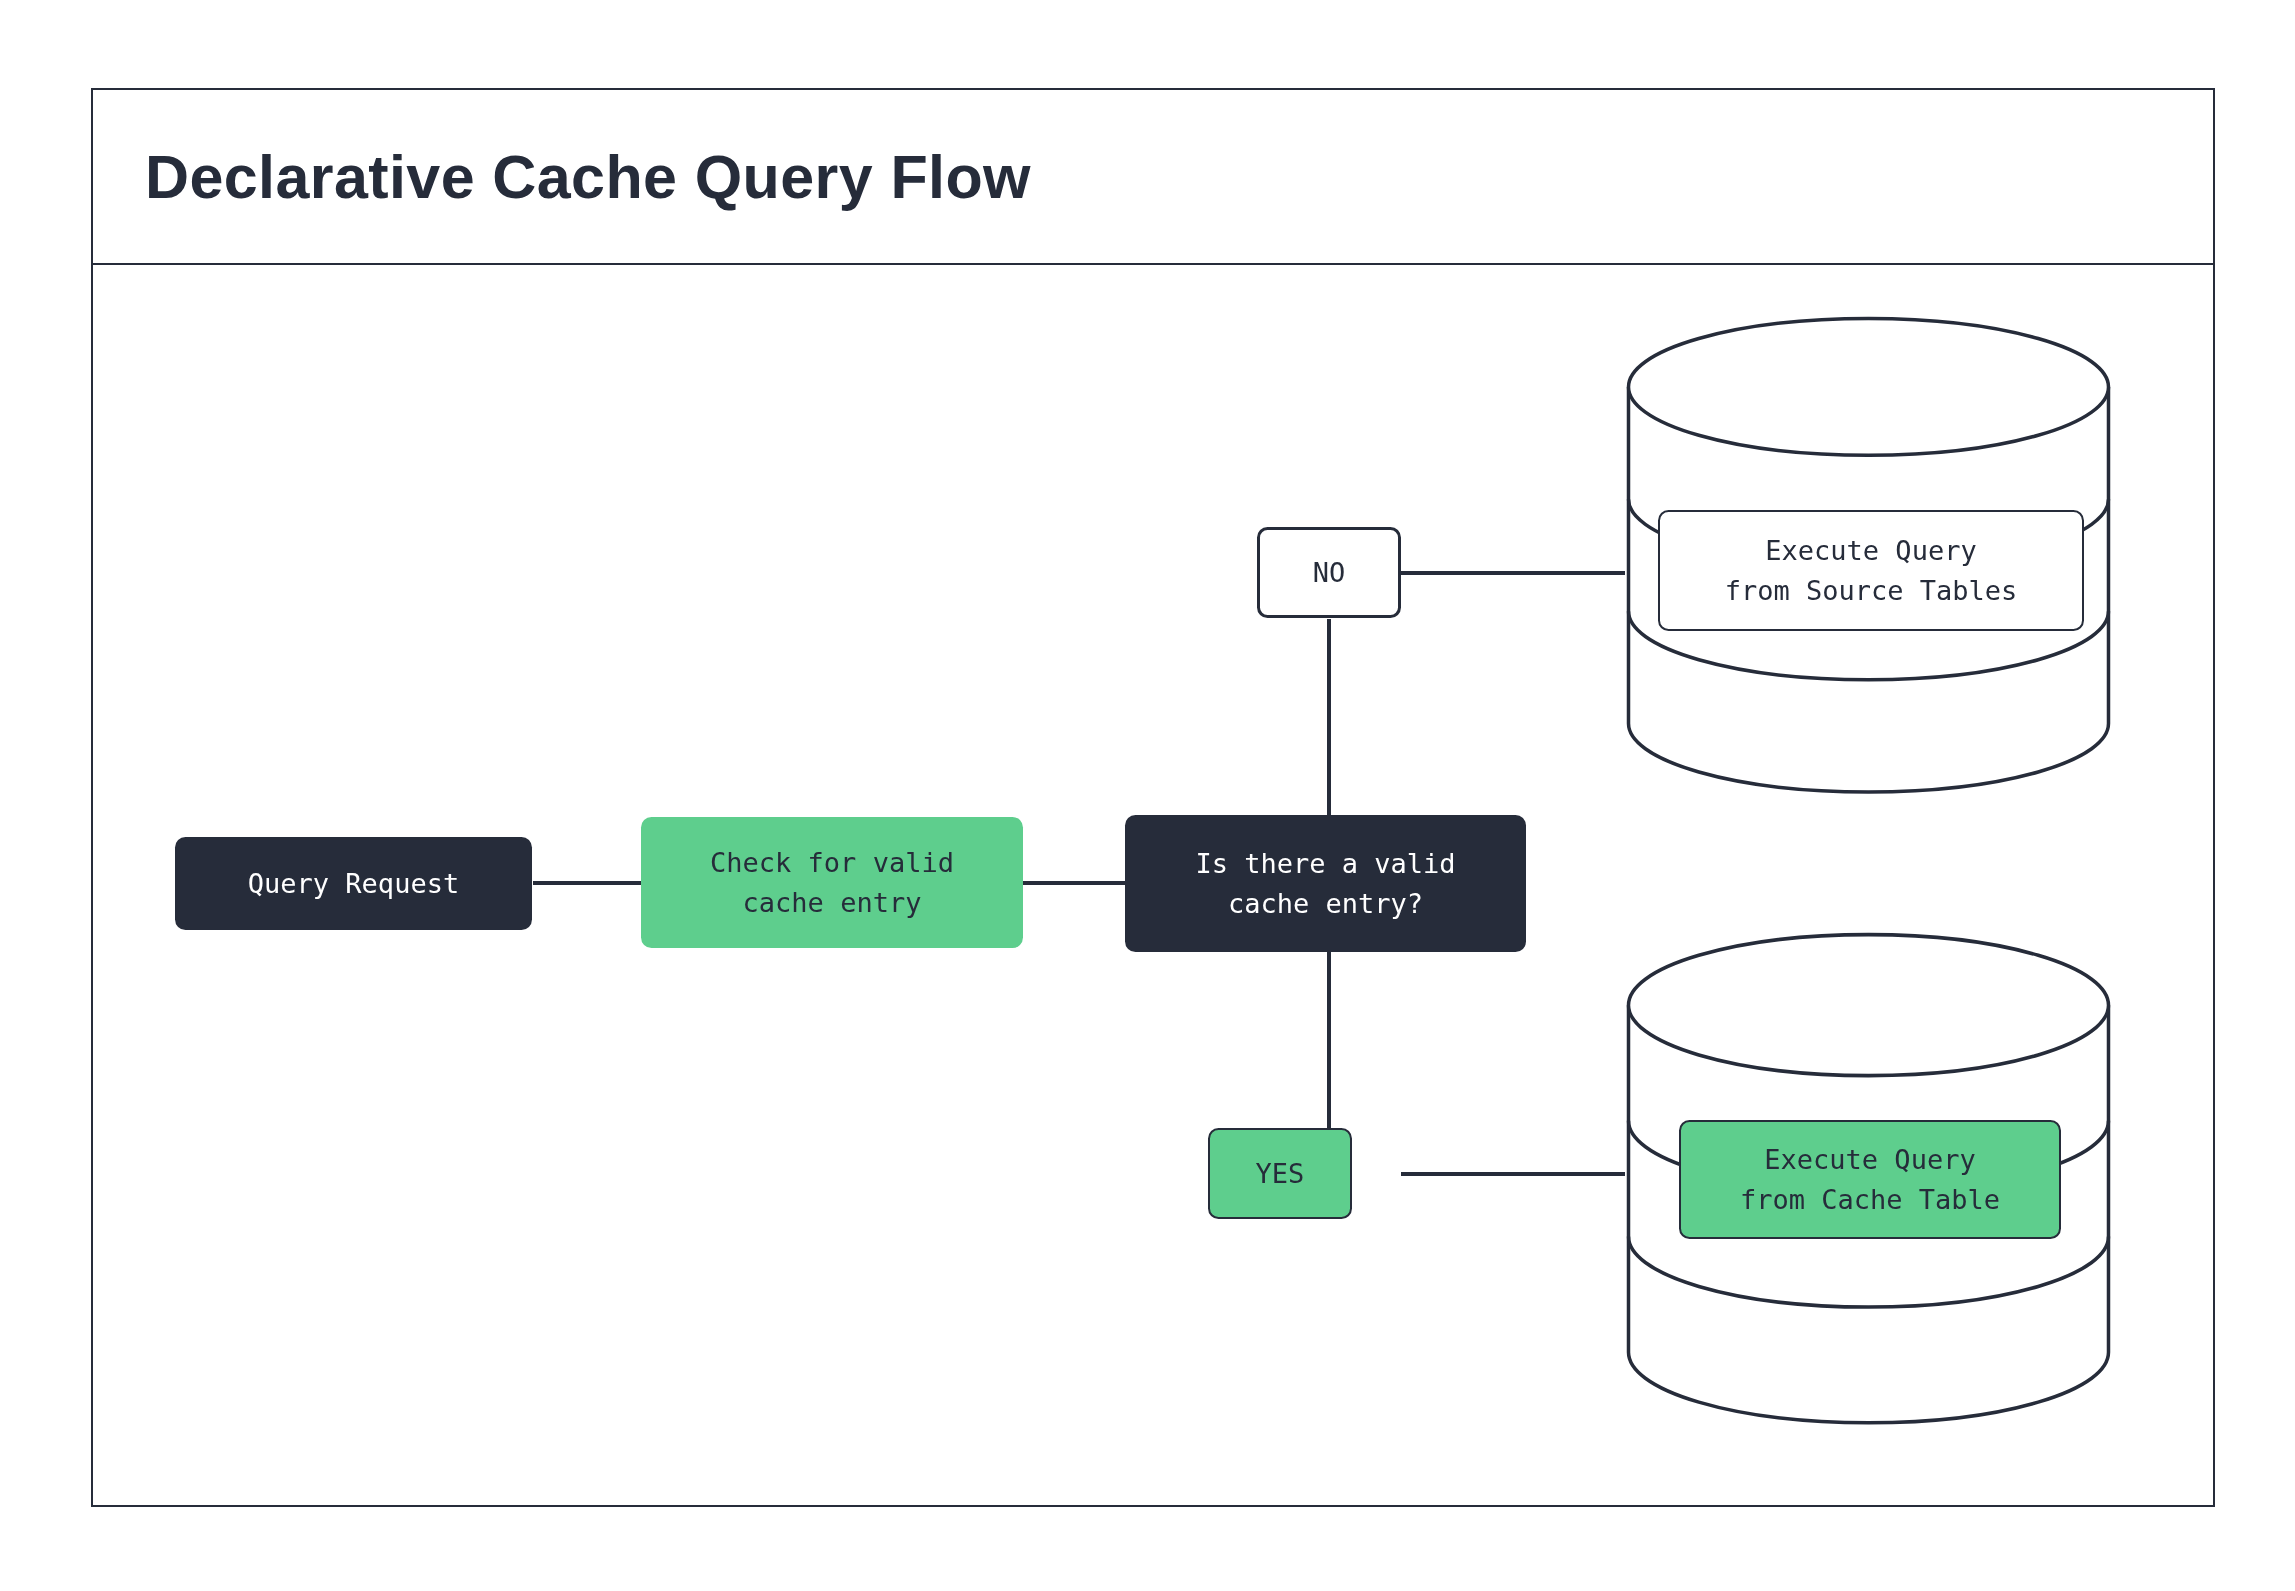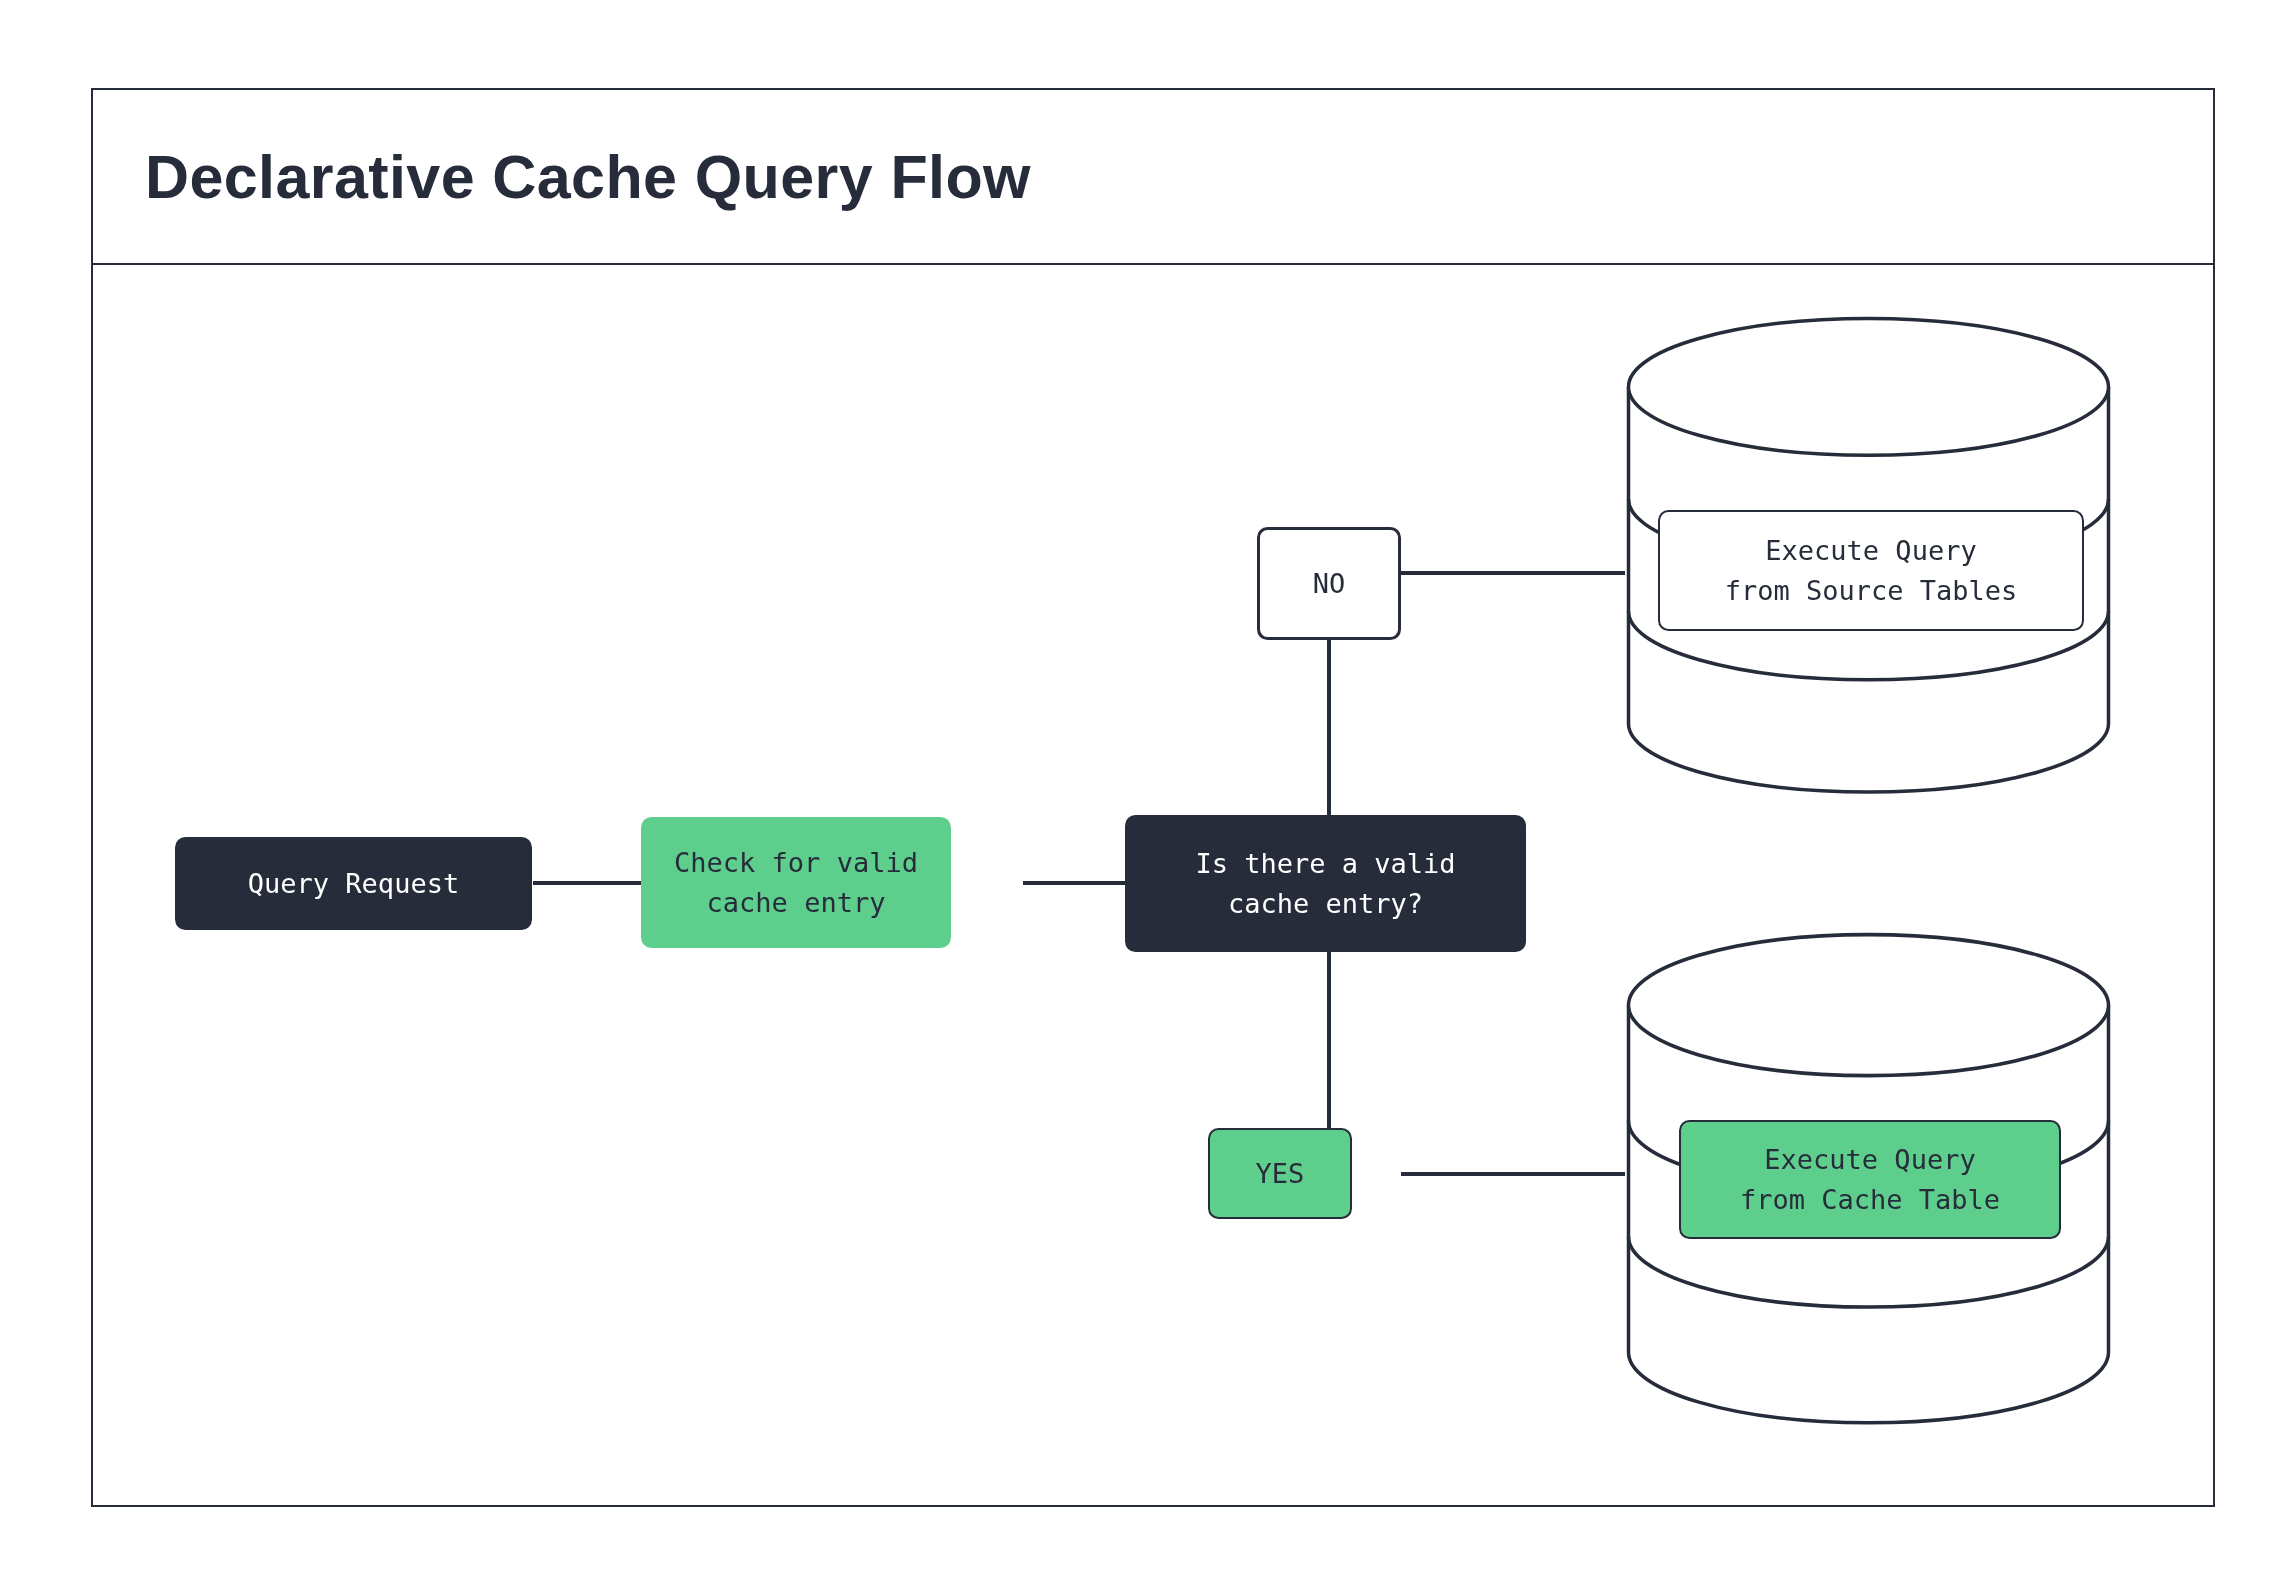--- a/index.html
+++ b/index.html
@@ -35,23 +35,23 @@
     position:absolute;display:flex;align-items:center;justify-content:center;
     text-align:center;border-radius:10.5px;
     font-size:27px;line-height:1.45;white-space:pre-line;
   }
   .node--dark{background:var(--dark);color:#FFFFFF;}
   .node--green{background:var(--green);color:var(--dark);}
   .node--outline{background:#FFFFFF;color:var(--dark);border:3.5px solid var(--dark);}
   .node--green-outline{background:var(--green);color:var(--dark);border:2.6px solid var(--dark);}
 
   #query-request{left:175px;top:837px;width:357px;height:93px;}
-  #check-cache{left:641px;top:817px;width:310px;height:131px;}
+  #check-cache{left:641px;top:817px;width:382px;height:131px;}
   #decision{left:1125px;top:815px;width:401px;height:137px;}
-  #no-box{left:1257px;top:527px;width:144px;height:113px;}
+  #no-box{left:1257px;top:527px;width:144px;height:91px;}
   #yes-box{left:1208px;top:1128px;width:144px;height:91px;border:2.6px solid var(--dark);}
   #source-label{left:1658px;top:510px;width:426px;height:121px;border:2.6px solid var(--dark);background:#FFFFFF;}
   #cache-label{left:1679px;top:1120px;width:382px;height:119px;}
 
   .connector{position:absolute;background:var(--dark);}
   #conn-query-check{left:533px;top:881px;width:109px;height:3.5px;}
   #conn-check-decision{left:1023px;top:881px;width:102px;height:3.5px;}
   #conn-decision-no{left:1327px;top:619px;width:3.5px;height:196px;}
   #conn-decision-yes{left:1327px;top:951px;width:3.5px;height:177px;}
   #conn-no-db{left:1401px;top:571px;width:224px;height:3.5px;}

